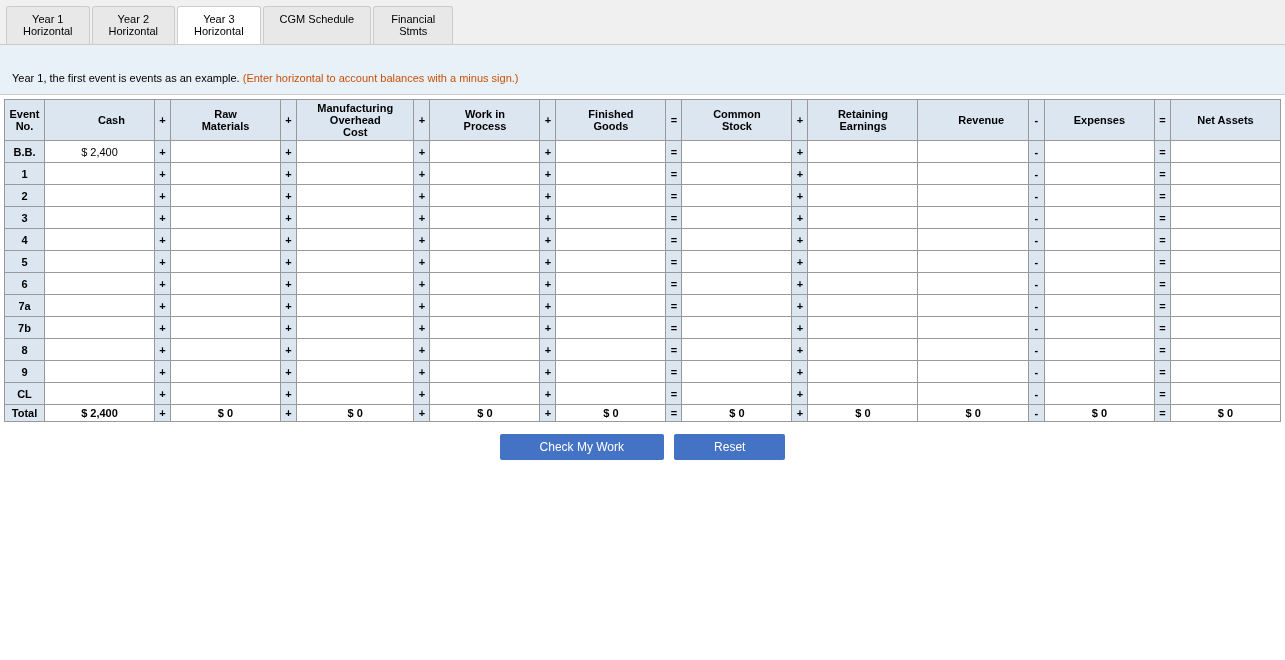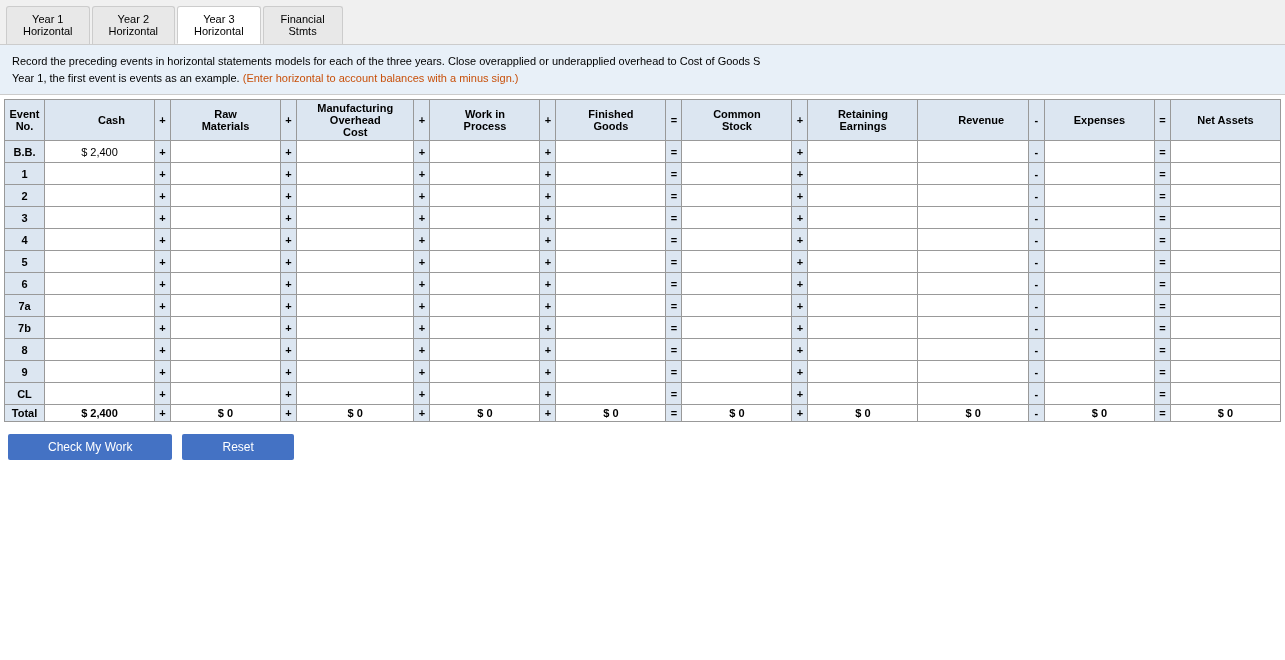--- a/index.html
+++ b/index.html
@@ -113,20 +113,21 @@
       text-align: center;
       font-size: 11px;
     }
 
     .section-header-row th {
       padding: 3px;
     }
 
     .bottom-buttons {
       display: flex;
+      justify-content: center;
       gap: 10px;
       padding: 8px;
     }
     .btn {
       background: #4472c4;
       color: #fff;
       border: none;
       padding: 6px 40px;
       cursor: pointer;
       font-size: 12px;
@@ -134,26 +135,27 @@
     }
   </style>
 </head>
 <body>
 
 <div>
   <div class="tabs">
     <div class="tab">Year 1<br>Horizontal</div>
     <div class="tab">Year 2<br>Horizontal</div>
     <div class="tab active">Year 3<br>Horizontal</div>
+    <div class="tab">CGM Schedule</div>
     <div class="tab">Financial<br>Stmts</div>
   </div>
 </div>
 
 <div class="instructions">
-  <span>Record the preceding events in horizontal statements models for each of the three years. Close overapplied or underapplied overhead to Cost of Goods S</span><br>
+  <br>
   <span>Year 1, the first event is events as an example.</span>
   <span class="orange">(Enter horizontal to account balances with a minus sign.)</span>
 </div>
 
 <div class="table-container">
   <table>
     <thead>
 
 
       <tr>

